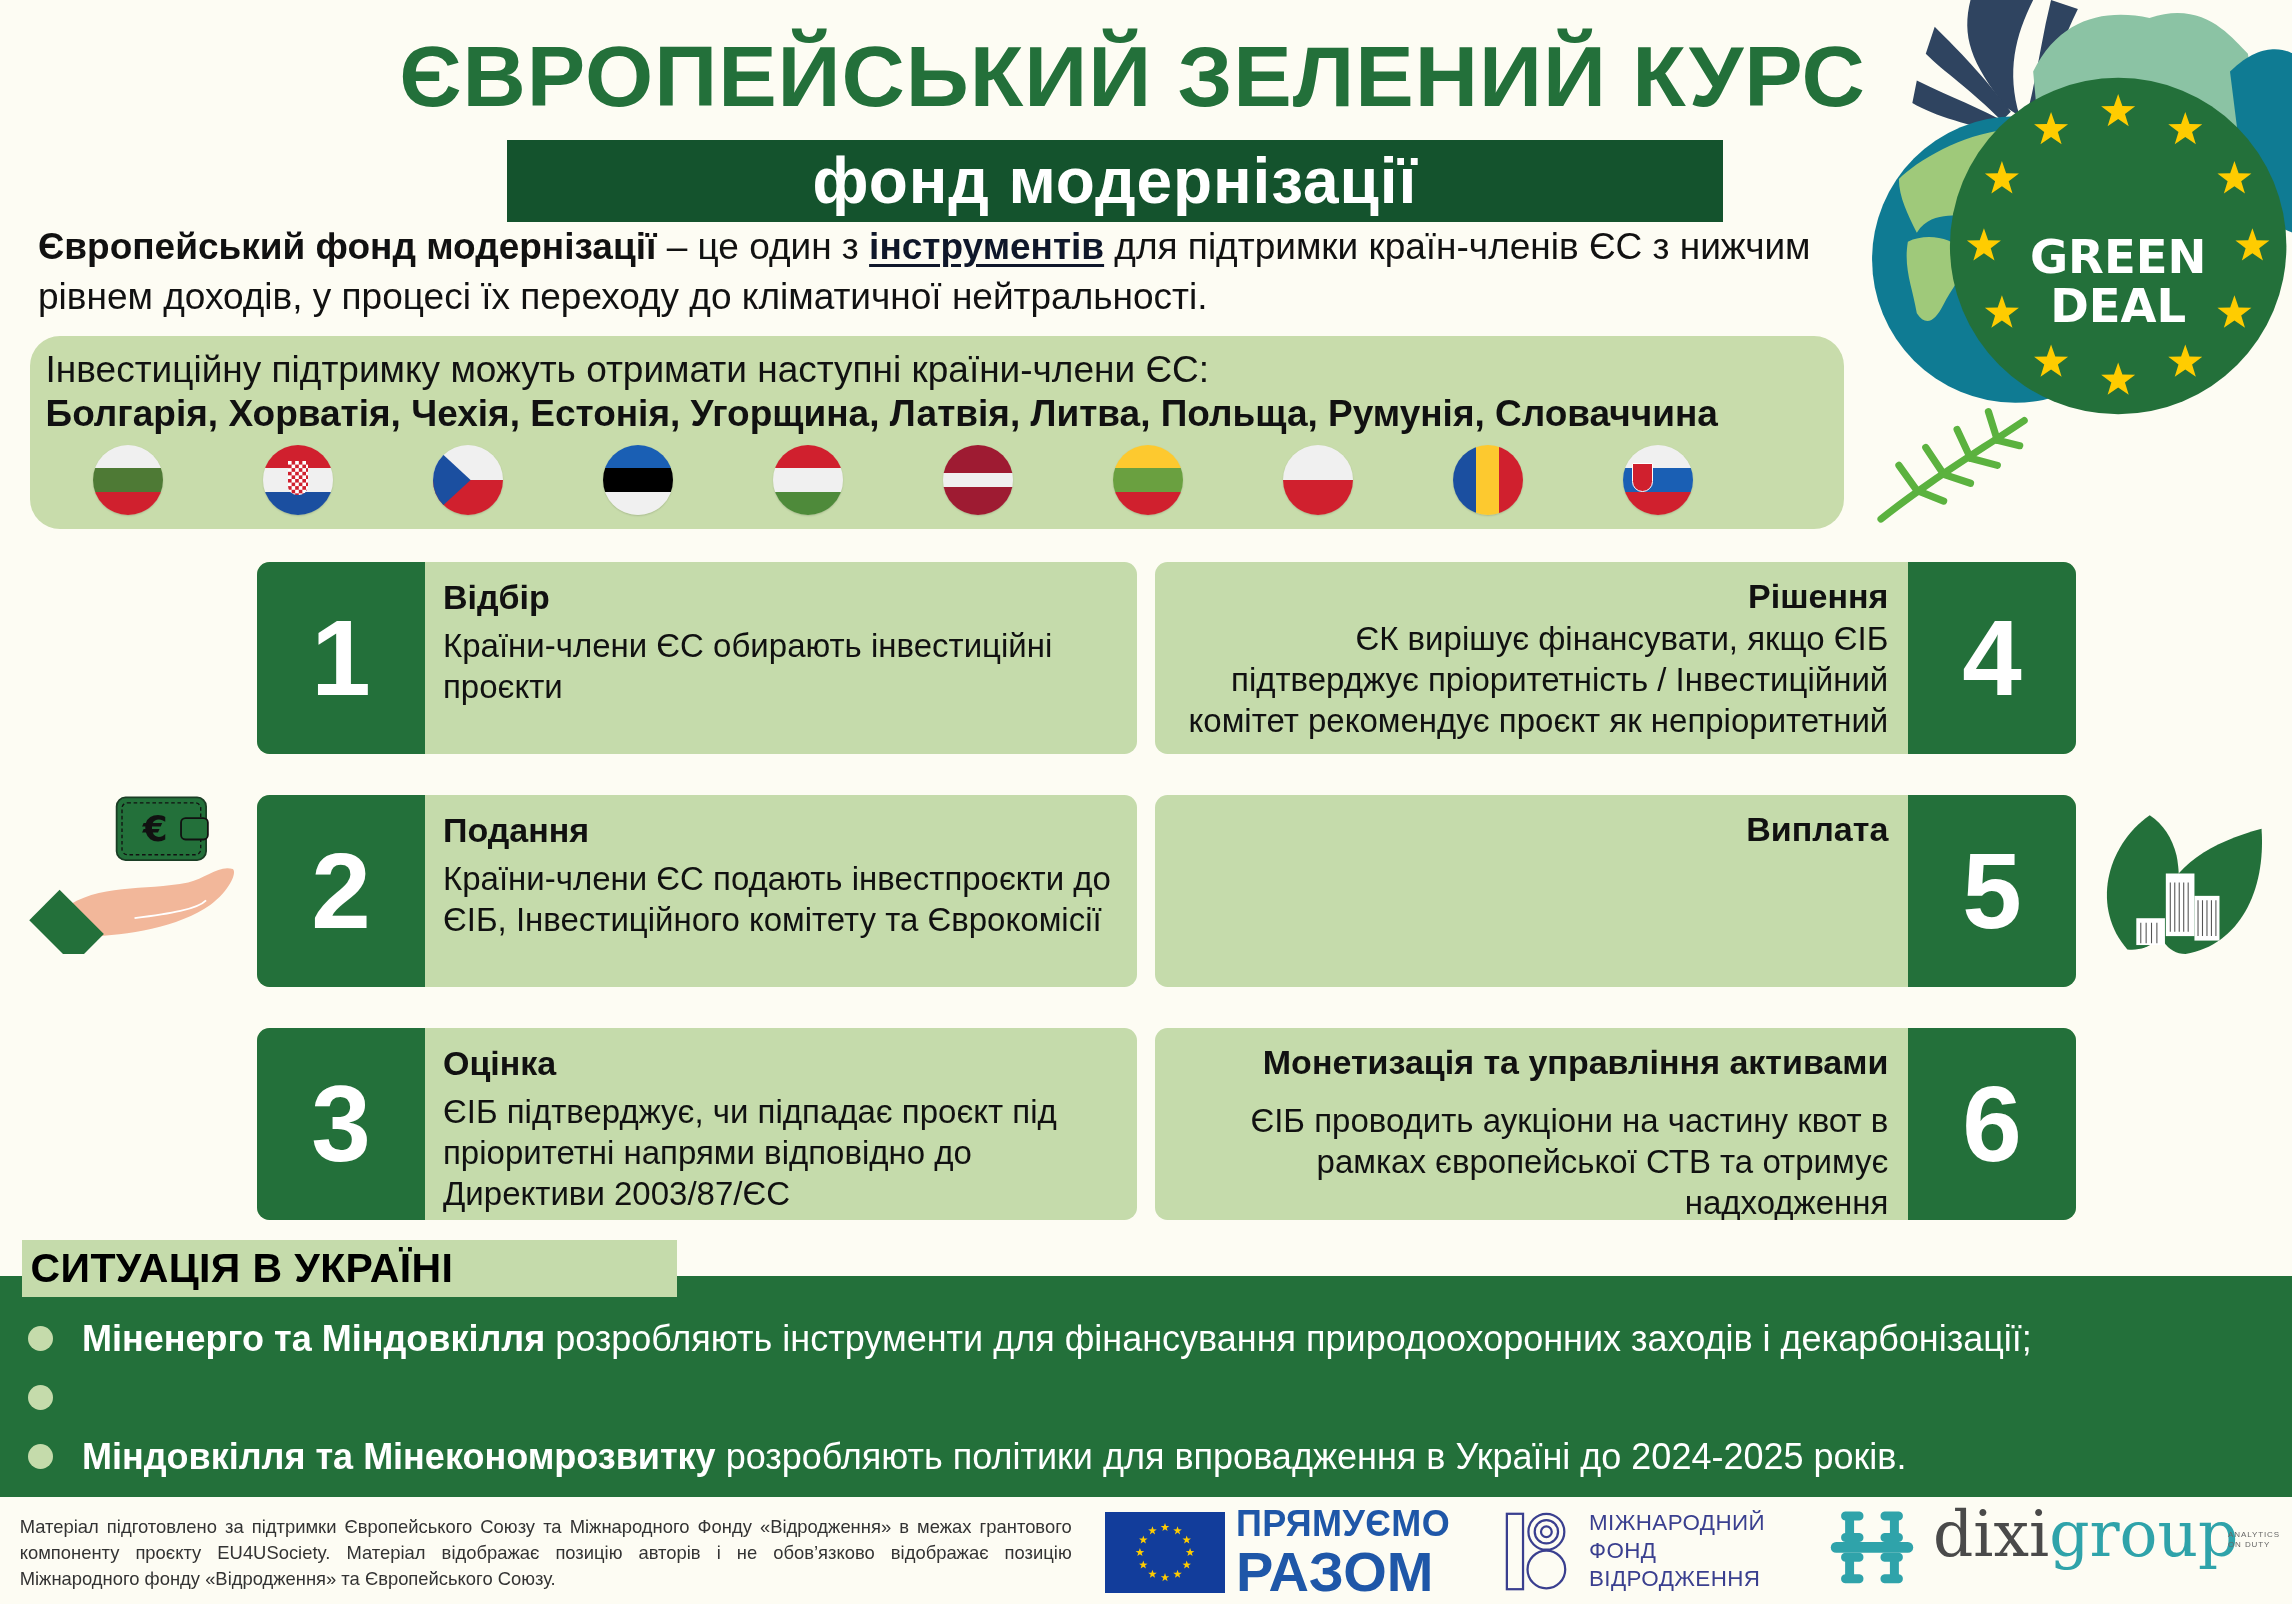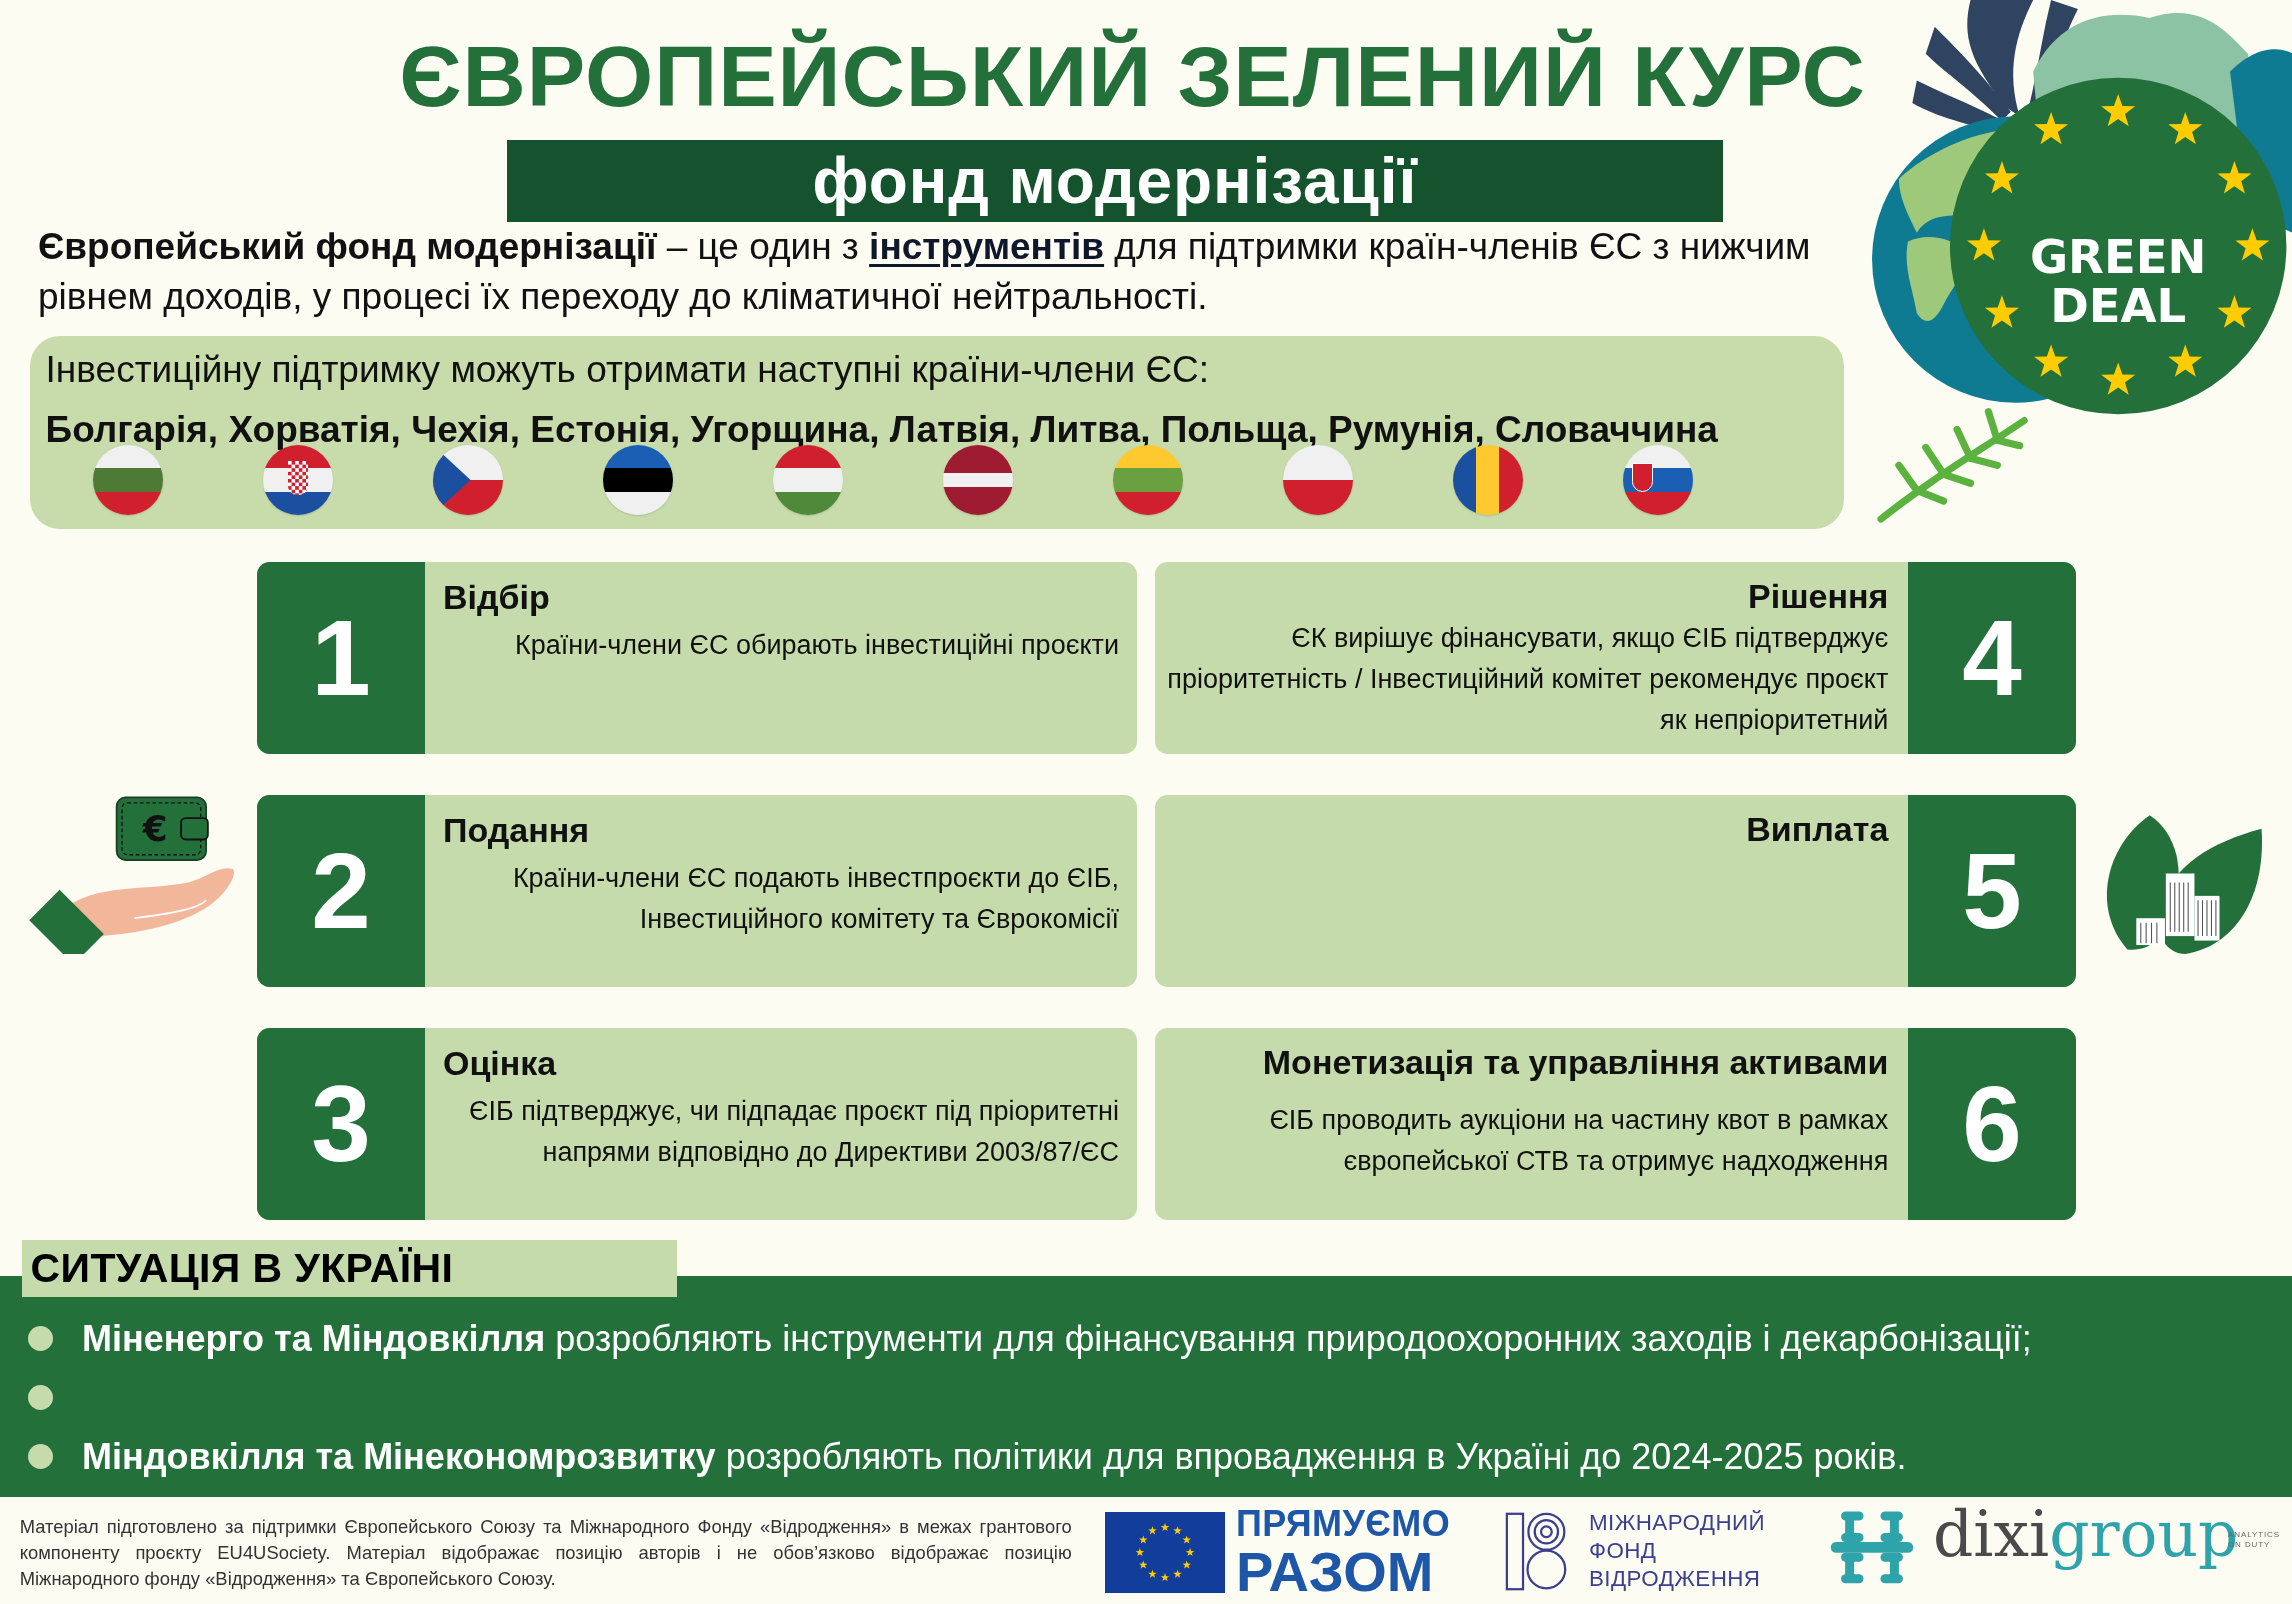--- a/index.html
+++ b/index.html
@@ -44,21 +44,21 @@
   .countries-box {
     left: 29.6px; top: 336px; width: 1814px; height: 193px;
     background: #c8dcab; border-radius: 30px;
   }
   .countries-box .lead {
     position: absolute; left: 16px; top: 12.5px;
     font-size: 37px; color: #111;
   }
   .countries-box .list {
     position: absolute; left: 16px; top: 57px;
-    font-size: 37px; font-weight: 700; color: #111; margin-top: 16px;
+    font-size: 37px; font-weight: 700; color: #111;
   }
   .flags { position: absolute; left: 63px; top: 109px; display: flex; gap: 0; }
   .flag {
     width: 70px; height: 70px; border-radius: 50%; overflow: hidden;
     margin-right: 100px; position: relative;
     box-shadow: 0 0.9px 1.8px rgba(0,0,0,.15);
   }
   .flag .st { position: absolute; left: 0; right: 0; }
   .flag.vert { display: flex; }
   .flag.vert .v { flex: 1; height: 100%; }
@@ -69,21 +69,21 @@
     overflow: hidden; display: flex;
   }
   .card .num {
     width: 168px; background: #23703a; color: #fff;
     font-size: 107px; font-weight: 700;
     display: flex; align-items: center; justify-content: center;
     flex-shrink: 0;
   }
   .card .body { flex: 1; padding: 14.3px 18px 0 18px; }
   .card .heading { font-size: 34px; font-weight: 700; color: #111; line-height: 43px; }
-  .card .text { font-size: 27px; line-height: 41px; color: #111; margin-top: 5.4px; text-align: right; }
+  .card .text { font-size: 33px; line-height: 41px; color: #111; margin-top: 5.4px; }
   .card.right .body { text-align: right; padding: 12.5px 19.7px 0 9px; }
   .card.right .num { order: 2; }
   .card.left { left: 257px; width: 880px; }
   .card.right { left: 1155px; width: 921px; }
 
   
   .hand-icon { left: 27px; top: 793px; width: 224px; height: 161px; }
   .leaf-icon { left: 2087px; top: 793px; width: 197px; height: 161px; }
 
   

